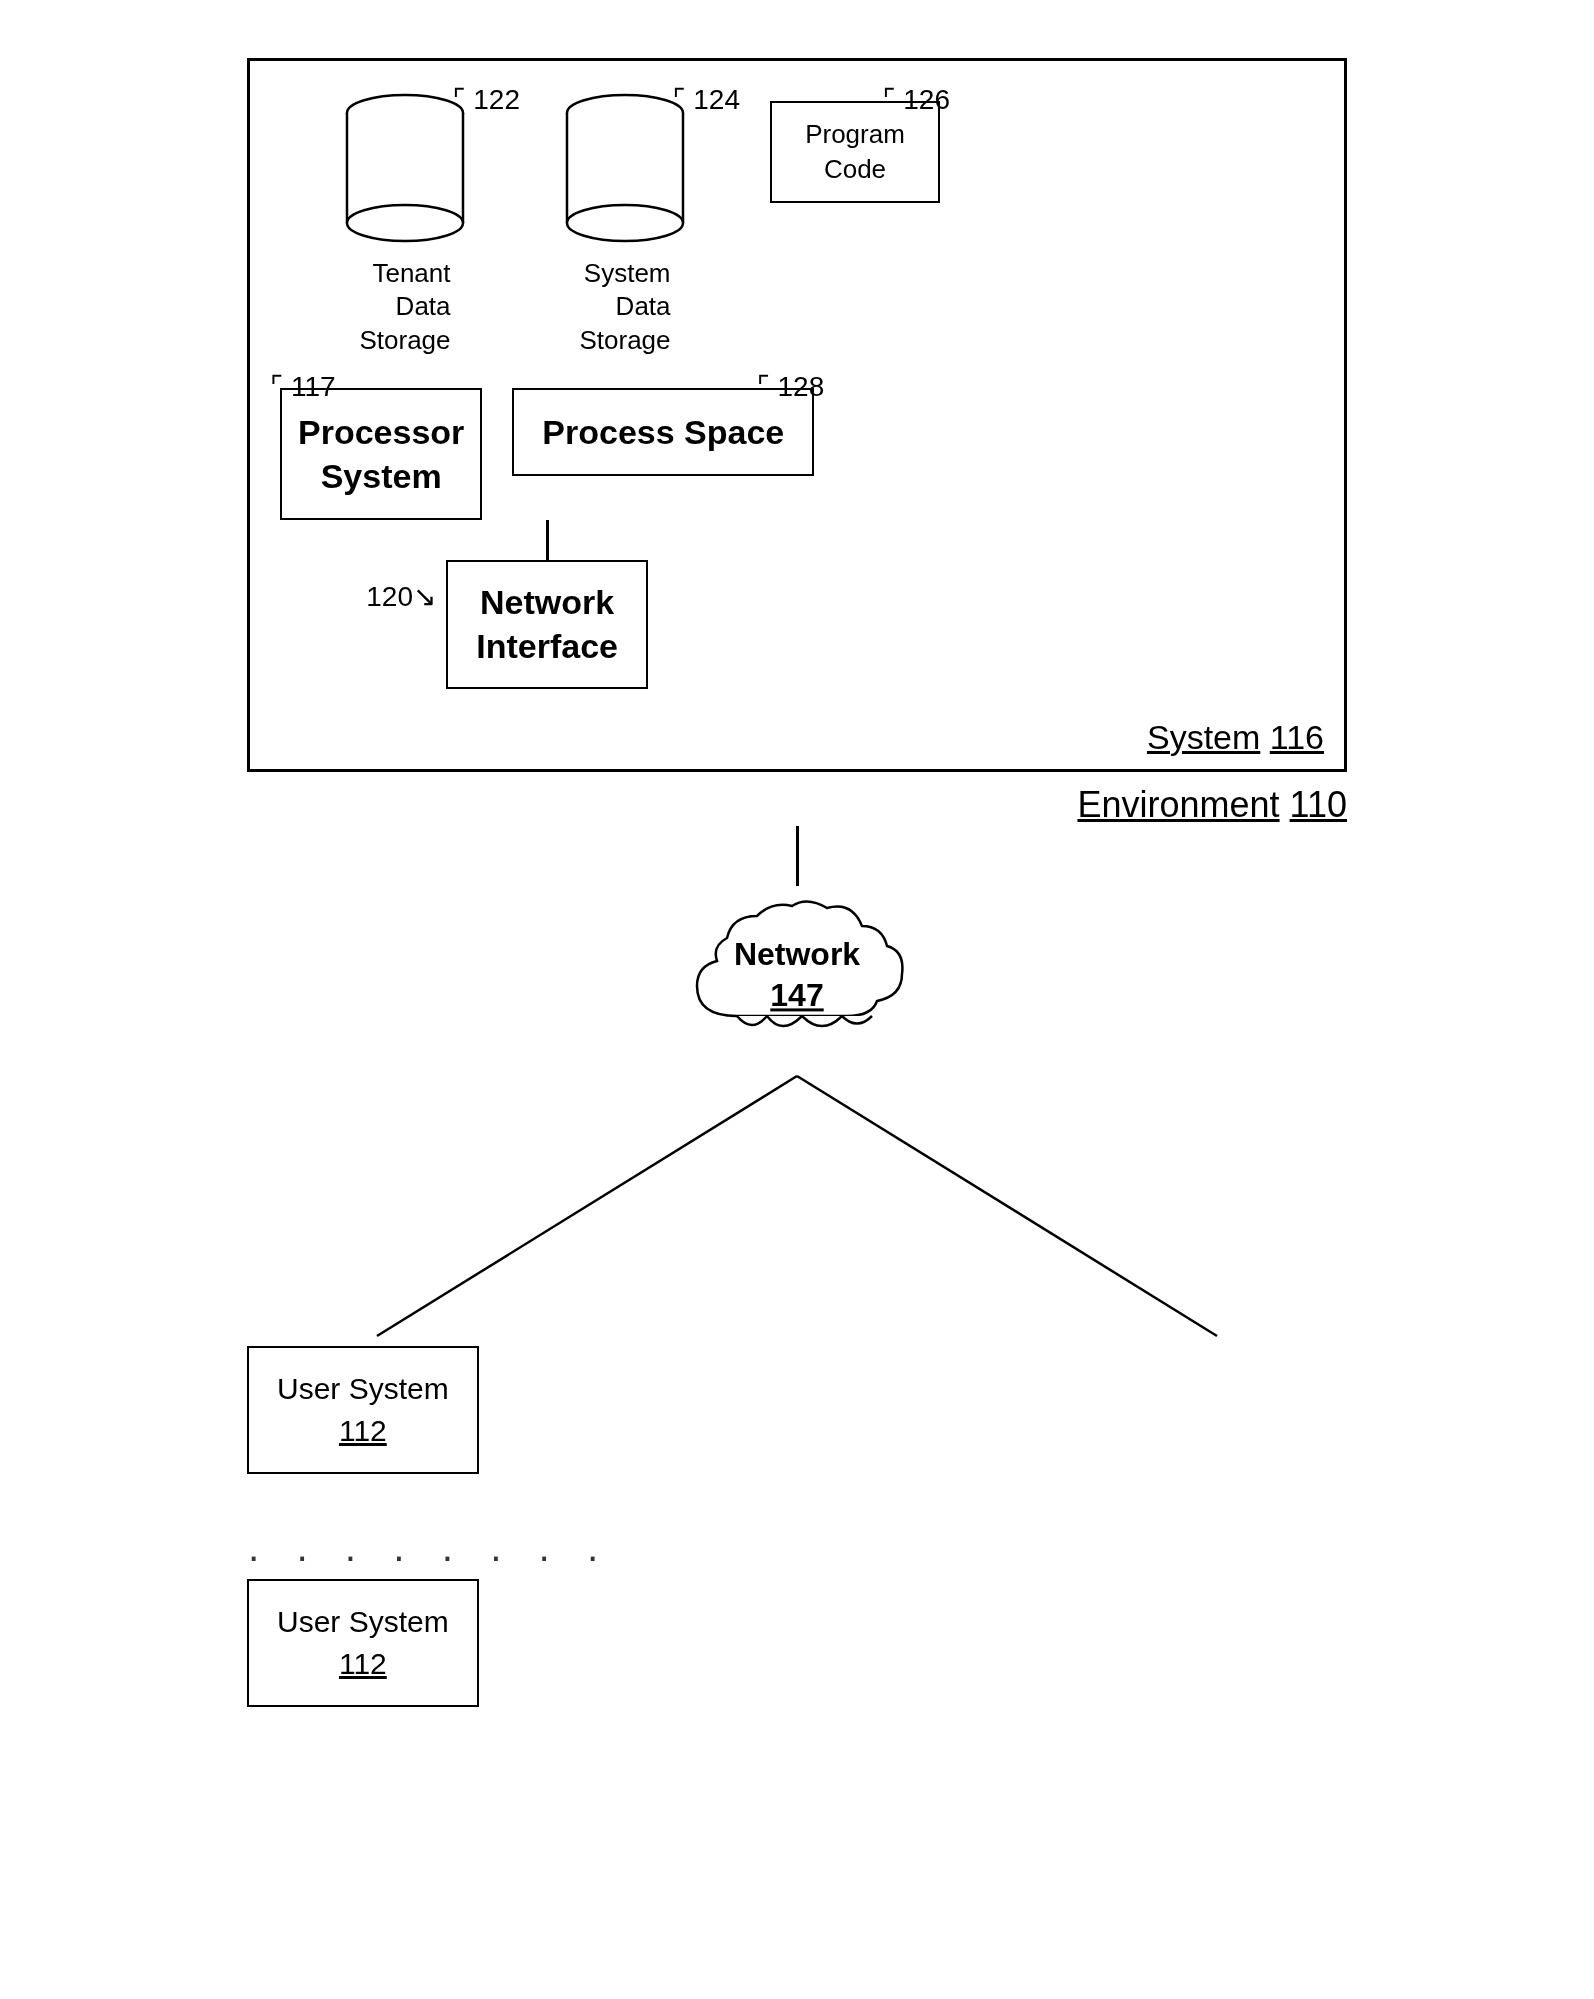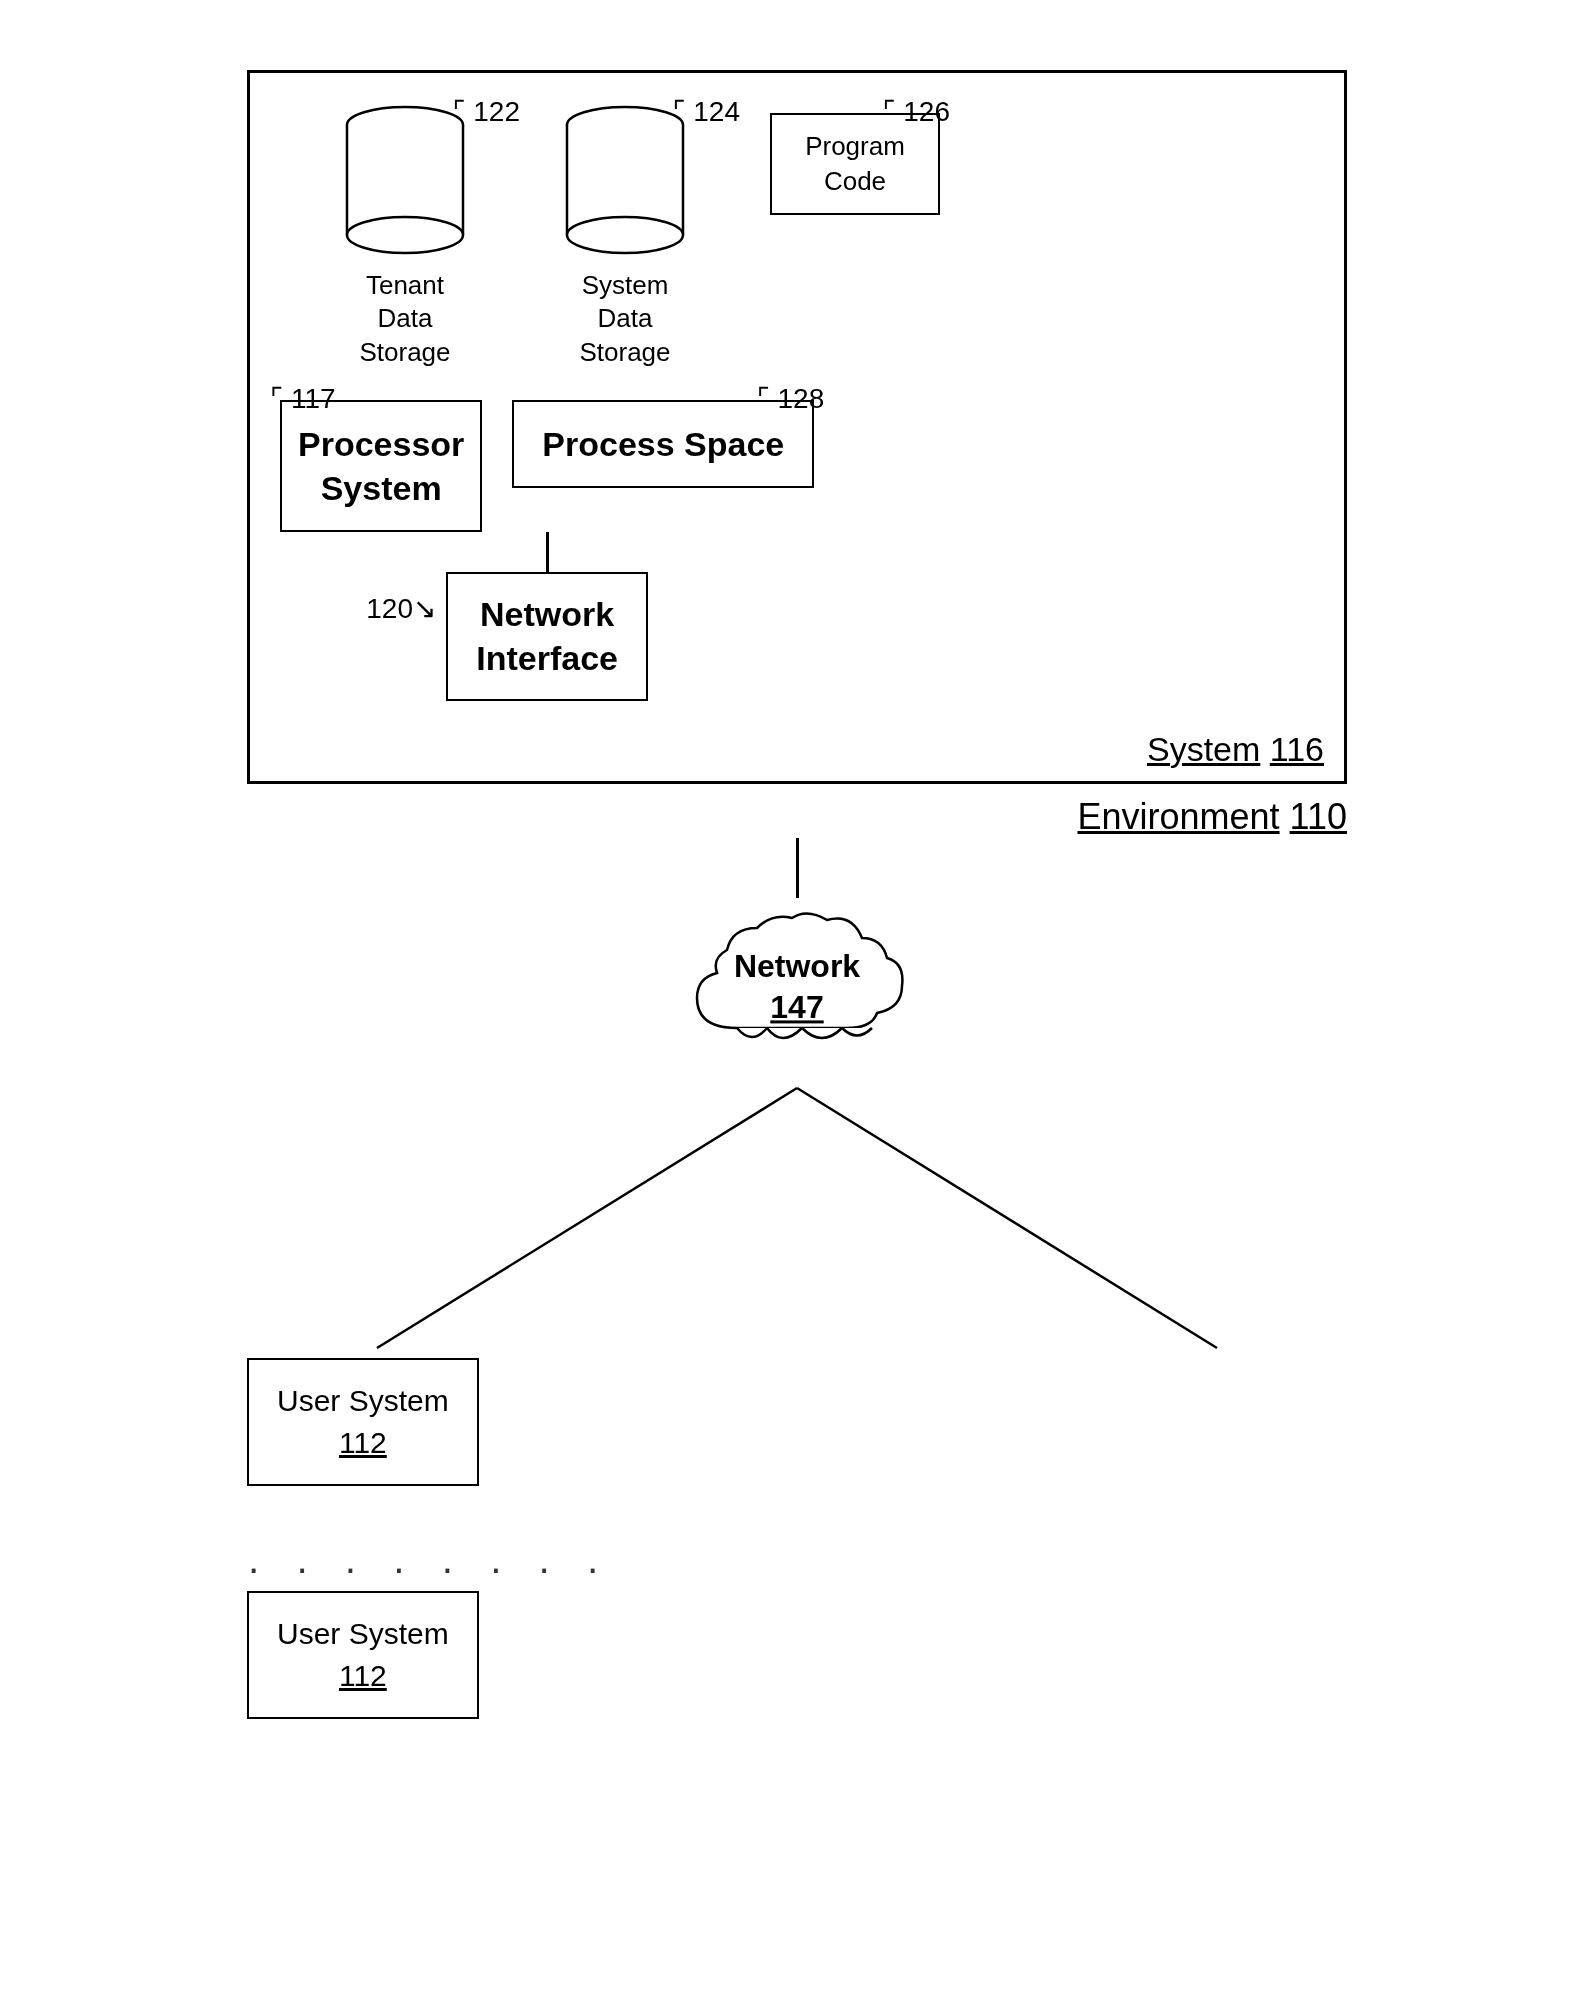--- a/index.html
+++ b/index.html
@@ -20,21 +20,21 @@
       flex-direction: column;
       align-items: center;
     }
 
     
     .system-116-box {
       border: 3px solid #000;
       width: 1100px;
       position: relative;
       padding: 30px 30px 50px 30px;
-      margin-top: 20px;
+      margin-top: 8px;
     }
     .system-116-label {
       position: absolute;
       bottom: 12px;
       right: 20px;
       font-size: 34px;
       font-weight: normal;
     }
     .system-116-label span {
       text-decoration: underline;
@@ -60,21 +60,21 @@
     .cylinder {
       width: 130px;
       height: 160px;
       position: relative;
     }
     .cylinder svg {
       width: 130px;
       height: 160px;
     }
     .cylinder-text {
-      text-align: center;
+      text-align: right;
       font-size: 26px;
       line-height: 1.3;
       margin-top: 6px;
     }
 
     
     .rect-box {
       border: 2px solid #000;
       padding: 14px 18px;
       text-align: center;

